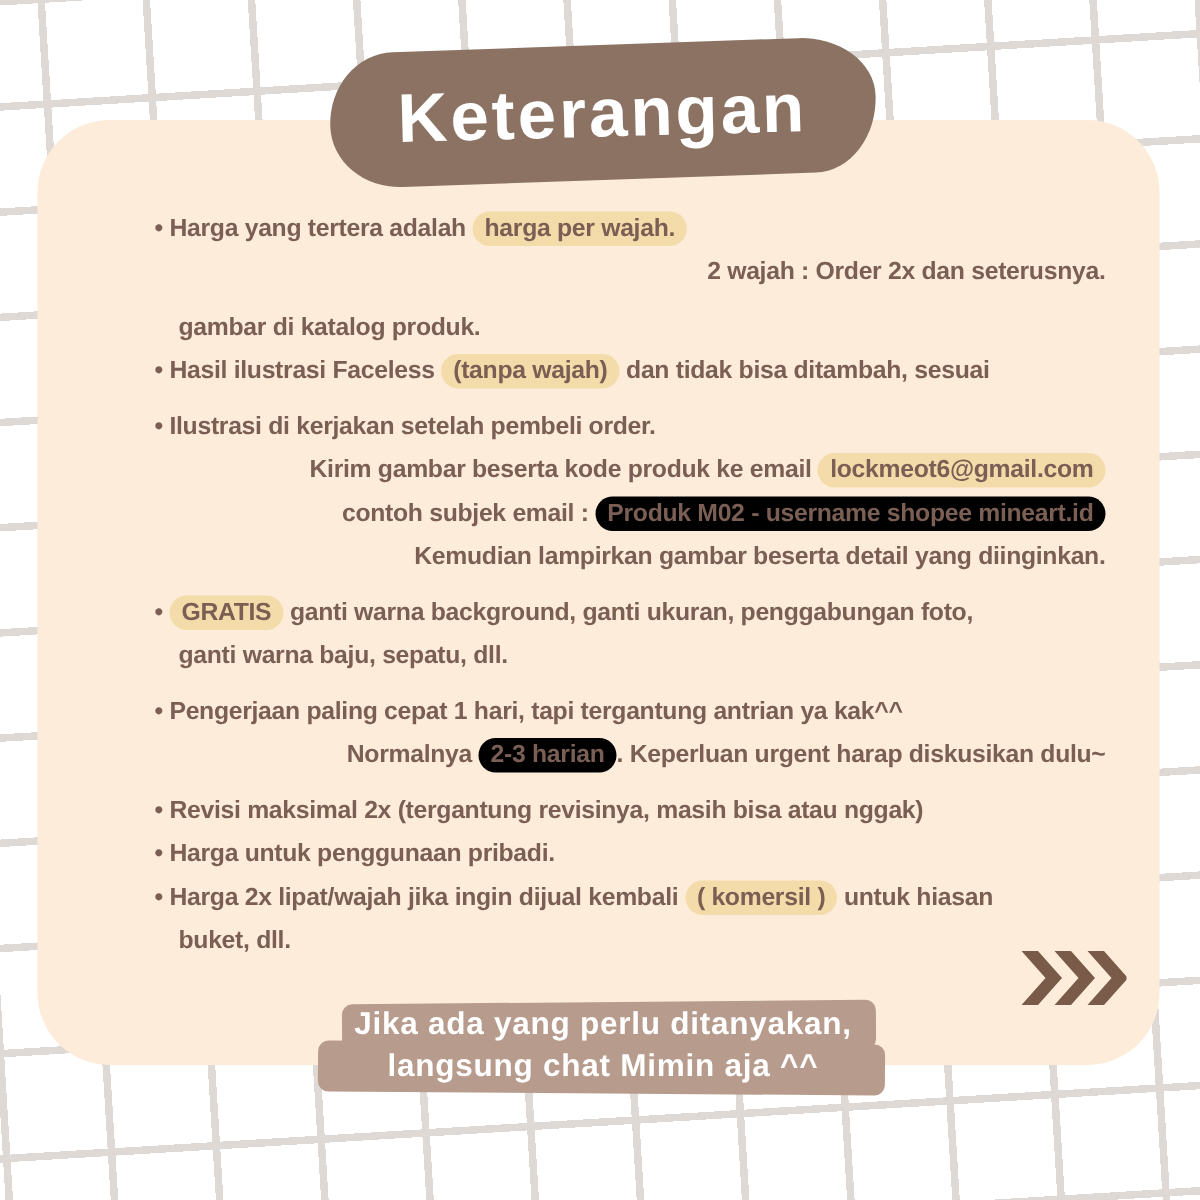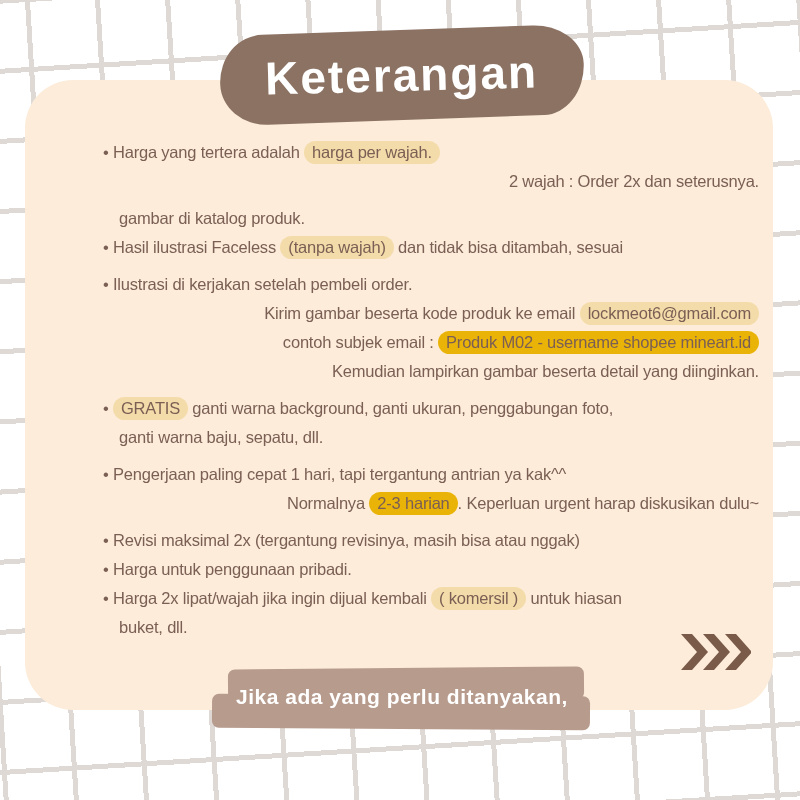--- a/index.html
+++ b/index.html
@@ -26,31 +26,31 @@
     border-radius:50px 58px 48px 54px / 55px 46px 58px 48px;
     transform:rotate(-2deg);
     display:flex; align-items:center; justify-content:center;
     z-index:3;
   }
   .title-banner .title-text{
     color:#ffffff; font-size:46px; font-weight:bold; letter-spacing:2px;
     transform:rotate(0.5deg);
   }
   .card-body{
-    position:absolute; left:54px; top:58px; right:14px;
-    color:#7b5f54; font-size:16.5px; font-weight:normal; letter-spacing:-0.2px;
+    position:absolute; left:54px; top:58px; right:36px;
+    color:#7b5f54; font-size:16.5px; font-weight:bold; letter-spacing:-0.2px;
   }
   .para{ margin-bottom:8px; }
   .line{ line-height:29px; white-space:nowrap; }
   .ind-bullet{ padding-left:24px; }
   .ind-cont{ padding-left:40px; }
   .ind-flush{ padding-left:0;text-align:right; }
   .hl{ border-radius:12px; padding:2px 8px 3px 8px; }
   .hl-tan{ background:#f4dcaa; }
-  .hl-white{ background:#eab308;margin-top:34px; }
+  .hl-white{ background:#000000;margin-top:34px; }
   .arrows{
     position:absolute; left:656px; top:552px; width:70px; height:40px;
   }
   .footer-banner{
     position:absolute; left:212px; top:664px; width:380px; height:66px;
     z-index:2;
   }
   .footer-banner::before{
     content:""; position:absolute; left:16px; right:8px; top:4px; height:33px;
     background:#b79b8d; border-radius:7px; transform:rotate(-0.5deg);
@@ -115,15 +115,16 @@
     </div>
   </div>
 
   <div class="title-banner">
     <span class="title-text">Keterangan</span>
   </div>
 
   <div class="footer-banner">
     <div class="footer-text">
       <div>Jika ada yang perlu ditanyakan,</div>
+      <div>langsung chat Mimin aja ^^</div>
     </div>
   </div>
 </div>
 
 </body></html>

